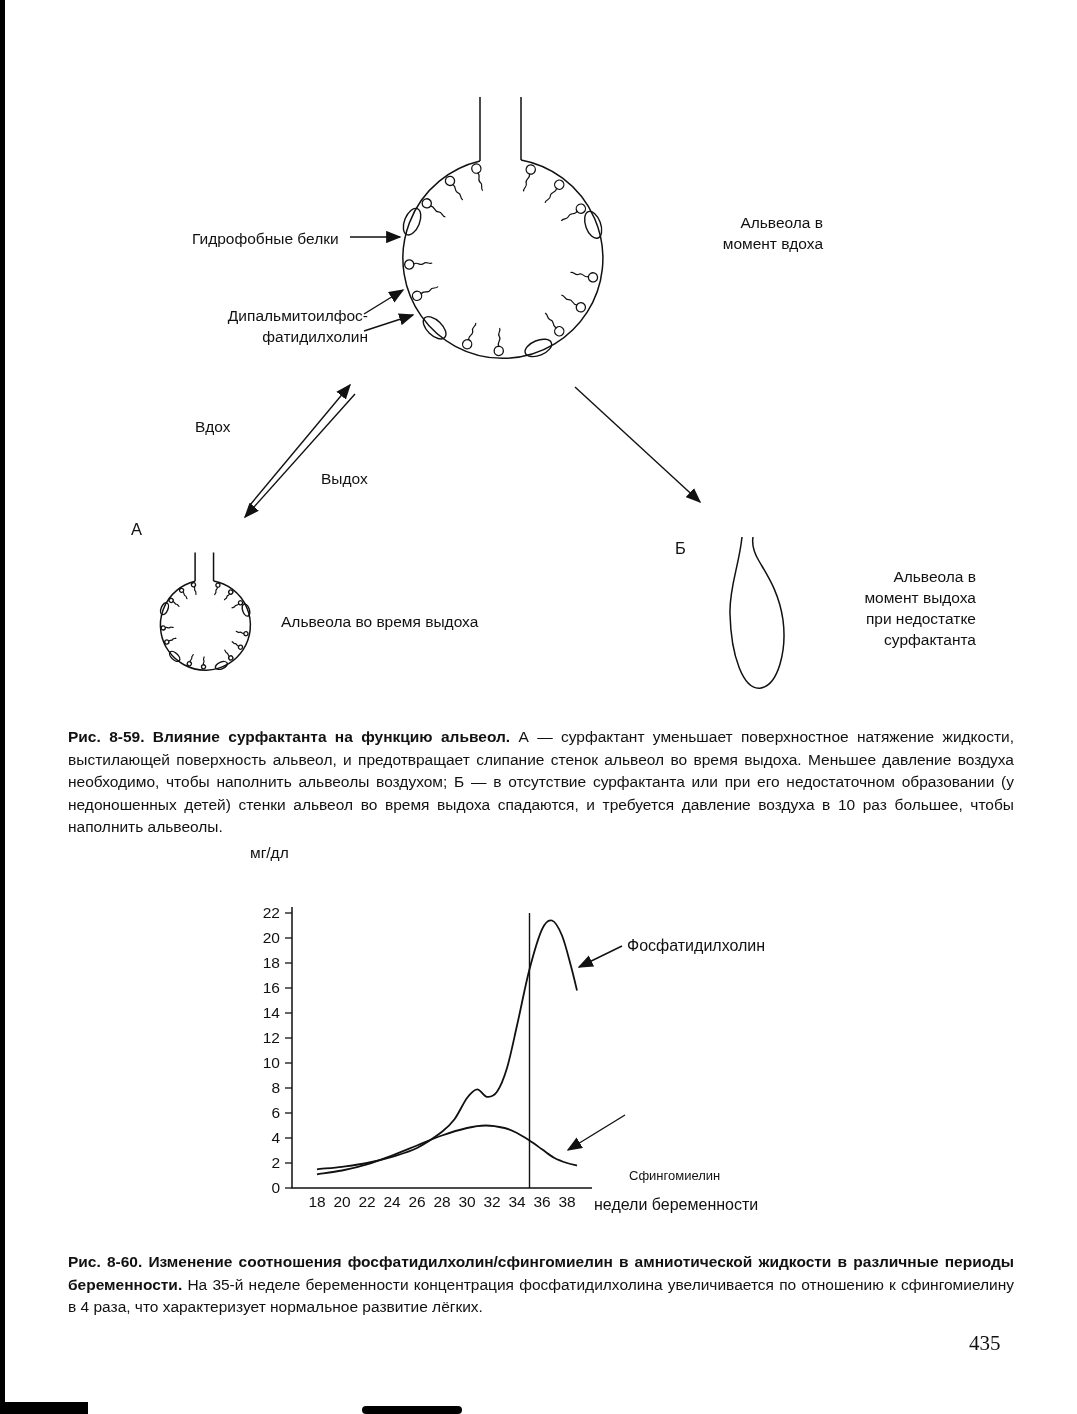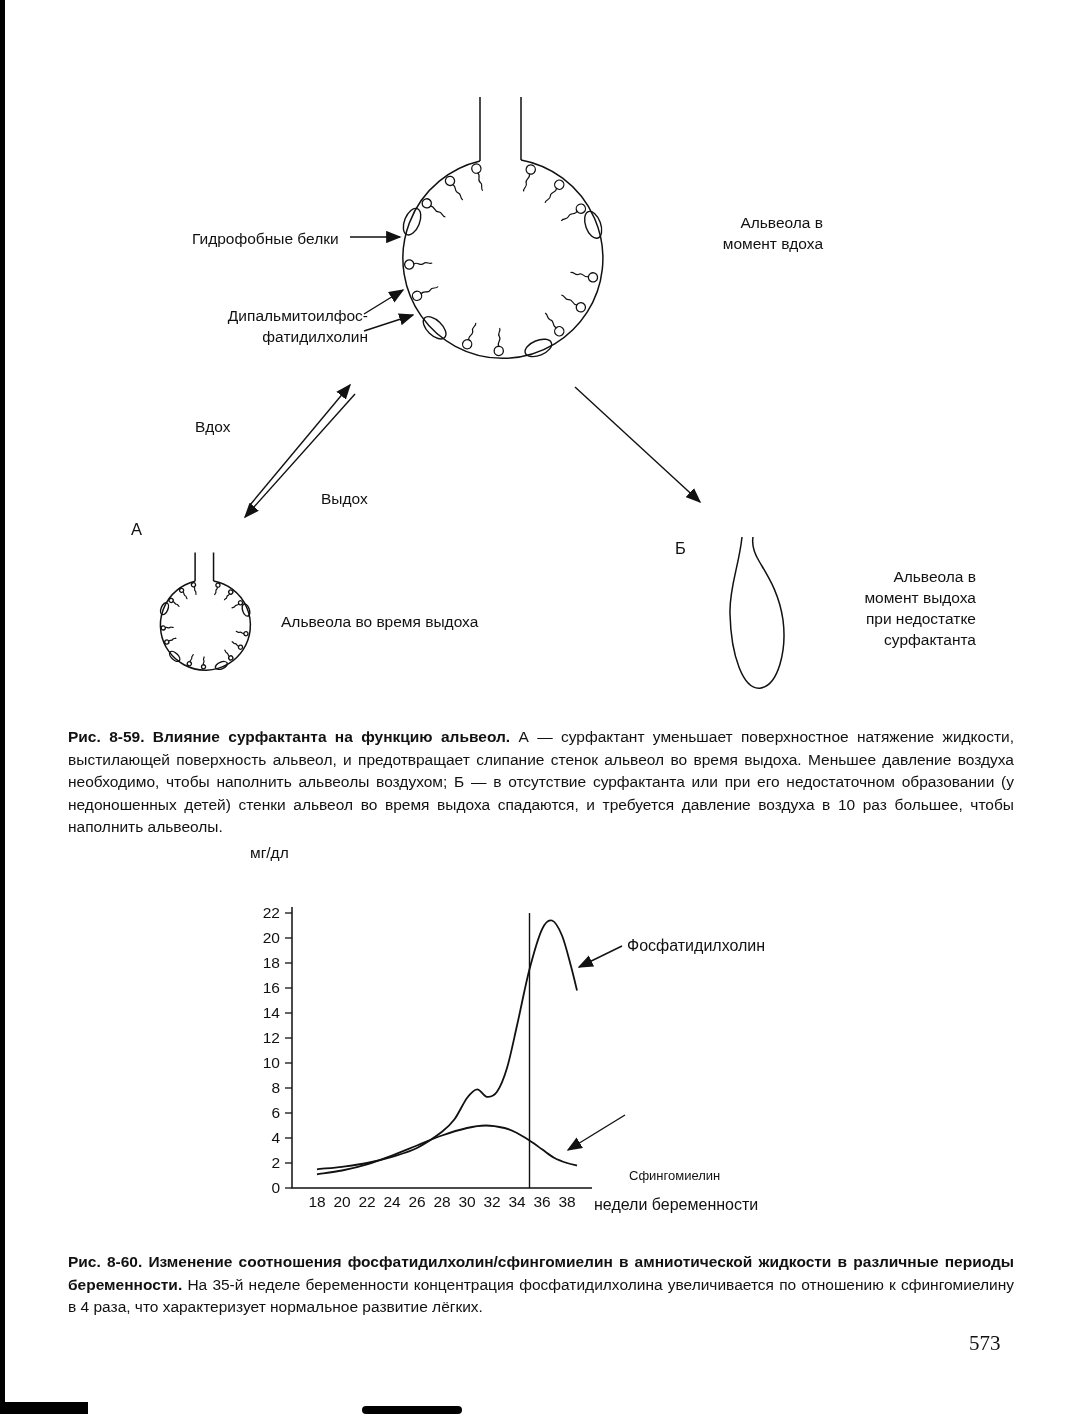--- a/index.html
+++ b/index.html
@@ -136,31 +136,31 @@
     <path d="M317.0 1169.3C321.2 1168.8 333.7 1167.8 342.0 1166.8C350.3 1165.7 358.7 1164.7 367.0 1163.0C375.3 1161.3 383.7 1159.3 392.0 1156.8C400.3 1154.3 408.7 1152.2 417.0 1148.0C425.3 1143.8 435.8 1136.5 442.0 1131.8C448.3 1127.0 450.3 1124.9 454.5 1119.3C458.7 1113.6 463.3 1103.0 467.0 1098.0C470.8 1093.0 473.7 1089.5 477.0 1089.3C480.3 1089.0 483.7 1096.3 487.0 1096.8C490.3 1097.2 493.7 1096.5 497.0 1091.8C500.3 1087.0 503.7 1079.0 507.0 1068.0C510.3 1057.0 513.3 1042.0 517.0 1025.5C520.8 1009.0 525.3 985.3 529.5 969.3C533.7 953.2 538.3 937.4 542.0 929.3C545.8 921.1 548.7 919.5 552.0 920.5C555.3 921.5 558.9 928.0 562.0 935.5C565.1 943.0 568.3 956.3 570.8 965.5C573.3 974.7 576.0 986.3 577.0 990.5" class="curve"></path>
     <path d="M317.0 1174.3C321.2 1173.6 333.7 1172.2 342.0 1170.5C350.3 1168.8 358.7 1166.8 367.0 1164.3C375.3 1161.8 383.7 1158.6 392.0 1155.5C400.3 1152.4 408.7 1148.8 417.0 1145.5C425.3 1142.2 433.7 1138.4 442.0 1135.5C450.3 1132.6 459.7 1129.7 467.0 1128.0C474.3 1126.3 479.5 1125.5 485.8 1125.5C492.0 1125.5 499.3 1126.8 504.5 1128.0C509.7 1129.3 512.8 1130.9 517.0 1133.0C521.2 1135.1 525.3 1137.8 529.5 1140.5C533.7 1143.2 537.8 1146.3 542.0 1149.3C546.2 1152.2 550.3 1155.7 554.5 1158.0C558.7 1160.3 563.3 1161.8 567.0 1163.0C570.8 1164.3 575.3 1165.1 577.0 1165.5" class="curve"></path>
   </svg>
 
 <div class="lbl" style="left:192px;top:228px">Гидрофобные белки</div>
 <div class="lbl center" style="left:216px;top:305px;width:152px">Дипальмитоилфос-
 фатидилхолин</div>
 <div class="lbl center" style="left:655px;top:212px;width:168px">Альвеола в
 момент вдоха</div>
 <div class="lbl" style="left:195px;top:416px">Вдох</div>
-<div class="lbl" style="left:321px;top:488px">Выдох</div>
+<div class="lbl" style="left:321px;top:468px">Выдох</div>
 <div class="lbl marker-letter" style="left:131px;top:519px">А</div>
 <div class="lbl" style="left:281px;top:611px">Альвеола во время выдоха</div>
 <div class="lbl marker-letter" style="left:675px;top:538px">Б</div>
 <div class="lbl center" style="left:806px;top:566px;width:170px">Альвеола в
 момент выдоха
 при недостатке
 сурфактанта</div>
 
 <p class="caption" style="top:726px"><b>Рис. 8-59. Влияние сурфактанта на функцию альвеол.</b> <span>А — сурфактант уменьшает поверхностное натяжение жидкости, выстилающей поверхность альвеол, и предотвращает слипание стенок альвеол во время выдоха. Меньшее давление воздуха необходимо, чтобы наполнить альвеолы воздухом; Б — в отсутствие сурфактанта или при его недостаточном образовании (у недоношенных детей) стенки альвеол во время выдоха спадаются, и требуется давление воздуха в 10 раз большее, чтобы наполнить альвеолы.</span></p>
 
 <div class="lbl" style="left:250px;top:842px">мг/дл</div>
 <div class="lbl" style="left:594px;top:1194px;font-size:16px">недели беременности</div>
 <div class="lbl" style="left:627px;top:935px;font-size:16px">Фосфатидилхолин</div>
 <div class="lbl" style="left:629px;top:1165px;font-size:13px">Сфингомиелин</div>
 
 <p class="caption" style="top:1251px"><b>Рис. 8-60. Изменение соотношения фосфатидилхолин/сфингомиелин в амниотической жидкости в различные периоды беременности.</b> <span>На 35-й неделе беременности концентрация фосфатидилхолина увеличивается по отношению к сфингомиелину в 4 раза, что характеризует нормальное развитие лёгких.</span></p>
 
-<div class="pagenum">573</div>
+<div class="pagenum">435</div>
 
 </body></html>

